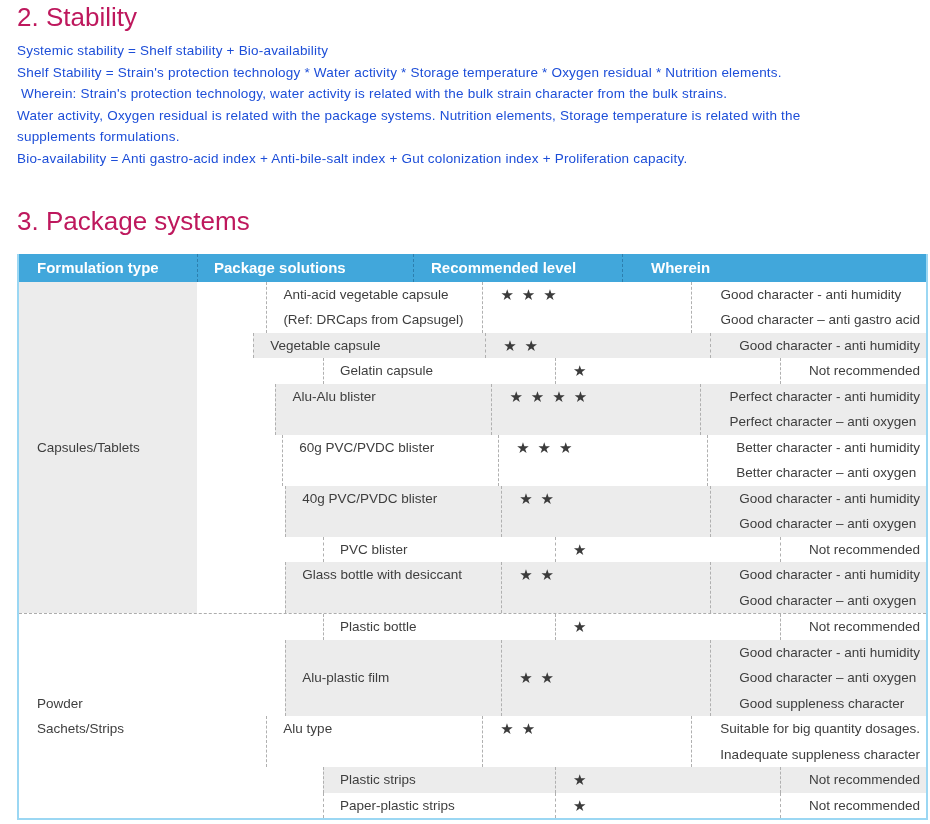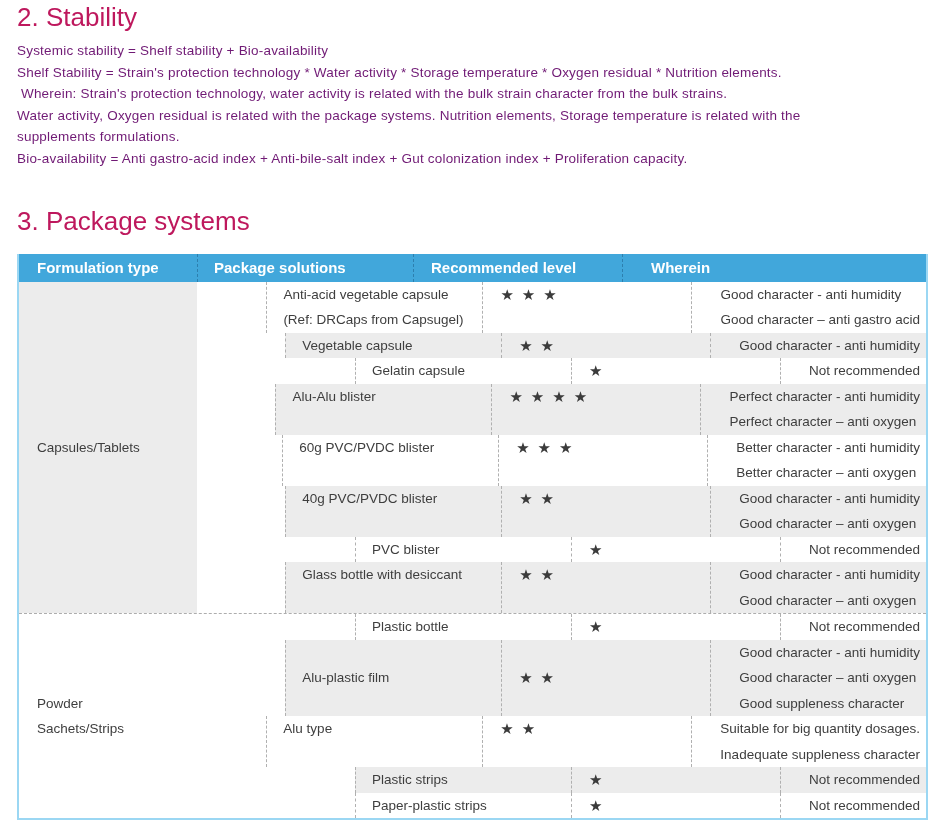--- a/index.html
+++ b/index.html
@@ -19,21 +19,21 @@
   }
   .heading-stability { padding-top:3px; }
   .heading-package   { margin-top:37px; }
 
   .paragraphs { margin-top:9px; }
   .para-line {
     font-size:13.5px;
     line-height:21.6px;
     letter-spacing:0.2px;
     white-space:pre;
-    color:#701a75;
+    color:#1d4ed8;
   }
 
   
   .pkg-table {
     margin-top:19px;
     width:911px;
     border-left:2px solid #9BD7F3;
     border-right:2px solid #9BD7F3;
     border-bottom:2px solid #9BD7F3;
   }
@@ -58,21 +58,21 @@
     width:178px;
     display:flex; flex-direction:column; justify-content:center;
     padding-left:18px;
     font-size:13.5px;
   }
   .tgroup.g-capsules .gcol1 { background:#ECECEC; }
   .grows { flex:1; display:flex; flex-direction:column;align-items:flex-end; }
 
   .trow { display:flex; }
   .trow.shade { background:#ECECEC; }
-  .lh1 { height:25.5px; }
+  .lh1 { height:25.5px;gap:16px; }
   .lh2 { height:51px; }
   .lh3 { height:76.5px; }
 
   .cell {
     display:flex; flex-direction:column; justify-content:flex-start;
     border-left:1px dashed #b0b0b0;
     font-size:13.5px;
   }
   .cell.vc { justify-content:center; }
   .c2 { width:216px; padding-left:16px; }

